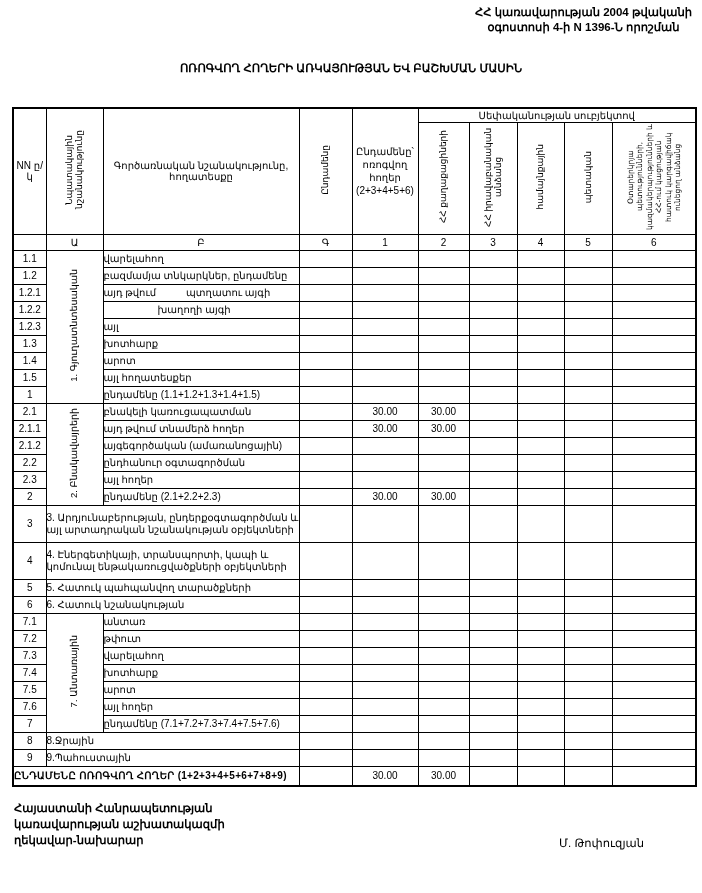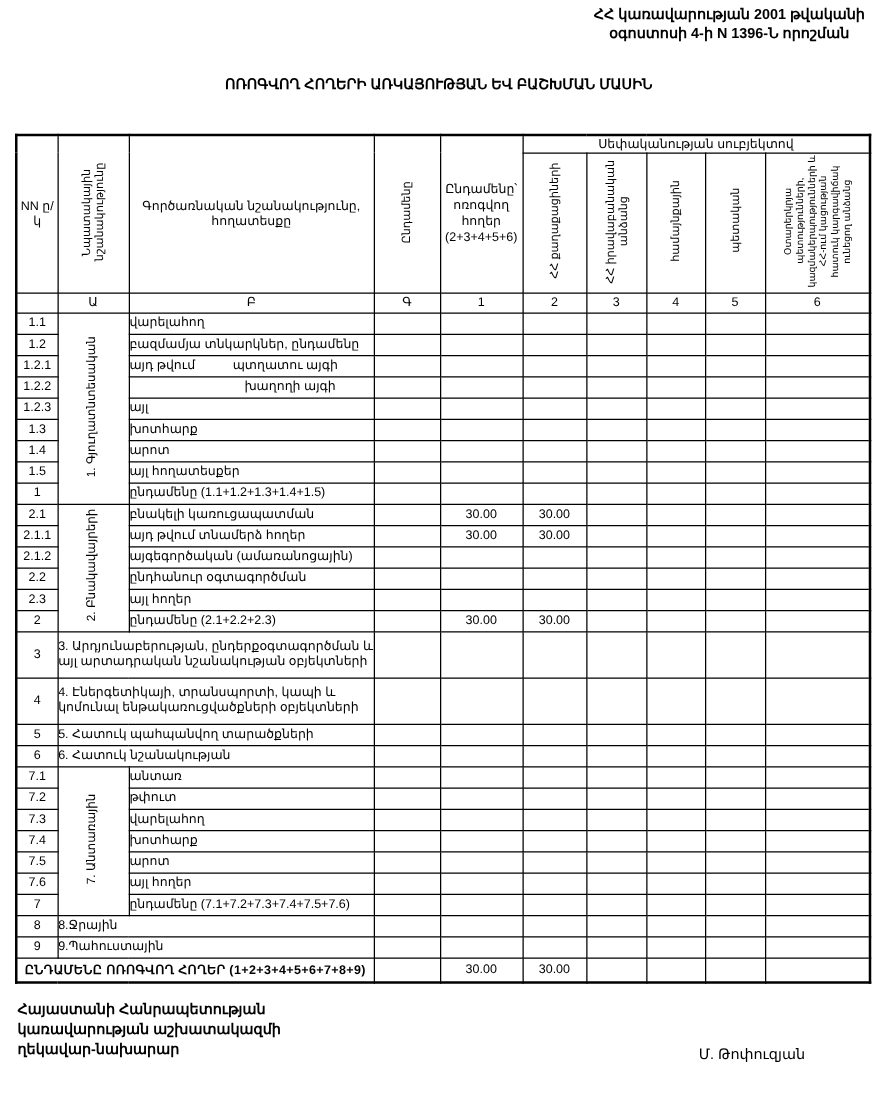--- a/index.html
+++ b/index.html
@@ -36,39 +36,39 @@
     text-align:center;line-height:1.15;max-height:106px;
   }
   .vsm{font-size:9px;}
   .vxs{font-size:7.5px;line-height:1.25;}
   td.letter{text-align:center;font-size:10px;}
   tbody td{height:16px;}
   tr.tall td{height:36px;}
   td.c-no{text-align:center;font-size:10px;}
   td.c-label{text-align:left;padding:0 3px;font-size:10px;line-height:1.15;margin-top:28px;}
   td.c-label .lbl2{margin-left:30px;}
-  td.c-label.indent{padding-left:92px;}
+  td.c-label.indent{padding-left:54px;}
   td.c-group{text-align:center;}
   td.c-group .vert{font-size:9.5px;max-height:140px;}
   td.c-val{text-align:center;font-size:10px;}
   tr.total-row td{height:18px;}
-  td.c-total{text-align:center;font-weight:bold;font-size:10.5px;letter-spacing:0.3px;}
+  td.c-total{font-weight:bold;font-size:10.5px;letter-spacing:0.3px;}
   .footer-left{
     position:absolute;left:14px;top:800px;font-weight:bold;
     font-size:11.5px;line-height:1.4;
   }
   .footer-sign{
     position:absolute;right:58px;top:836px;font-weight:normal;font-size:11.5px;
   }
 </style>
 </head>
 <body>
 
 <div class="top-right">
-  <div>ՀՀ կառավարության 2001 թվականի</div>
+  <div>ՀՀ կառավարության 2004 թվականի</div>
   <div>օգոստոսի 4-ի N 1396-Ն որոշման</div>
 </div>
 
 <div class="doc-title">
   <div>ՈՌՈԳՎՈՂ ՀՈՂԵՐԻ ԱՌԿԱՅՈՒԹՅԱՆ ԵՎ ԲԱՇԽՄԱՆ ՄԱՍԻՆ</div>
 </div>
 
 <table class="land">
   <colgroup>
     <col style="width:33px">

